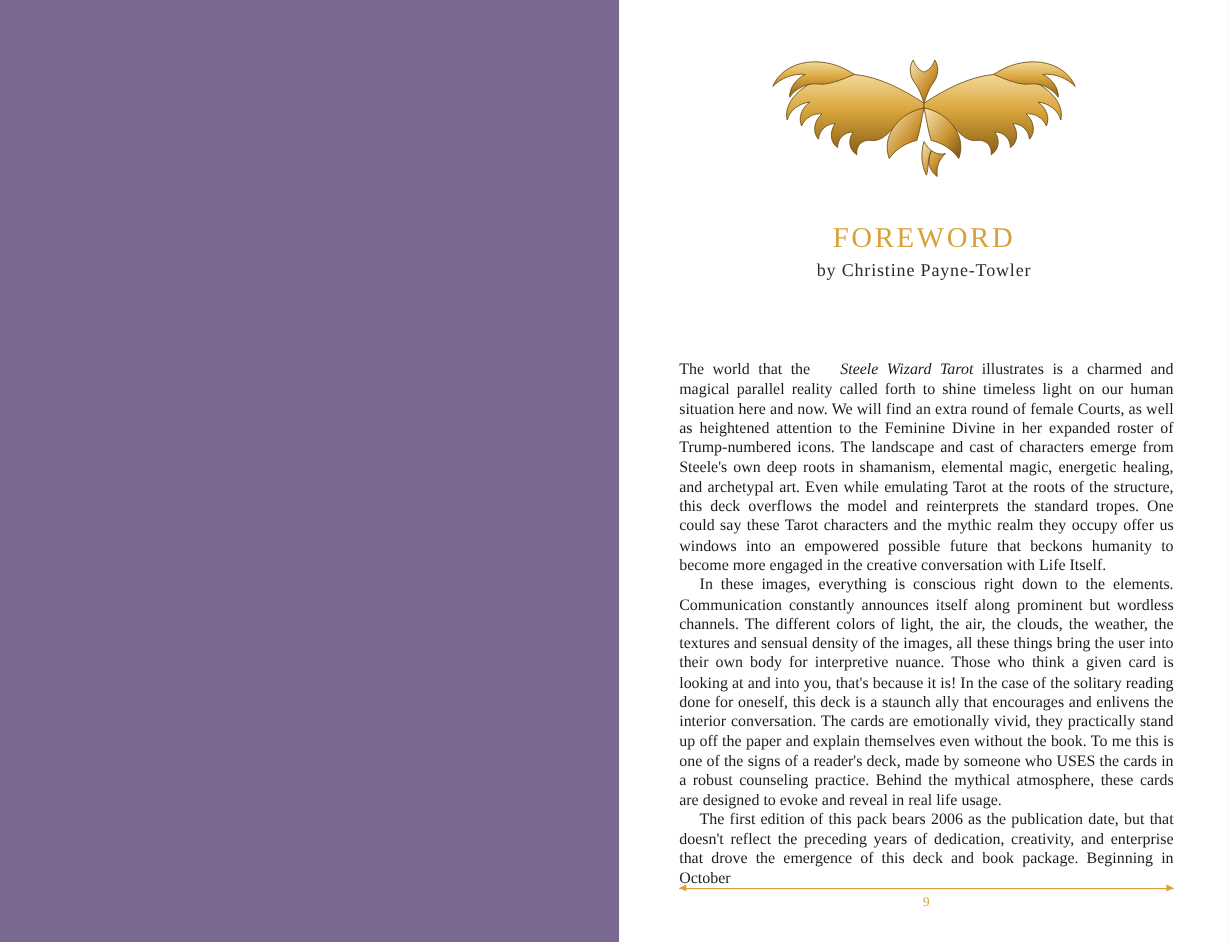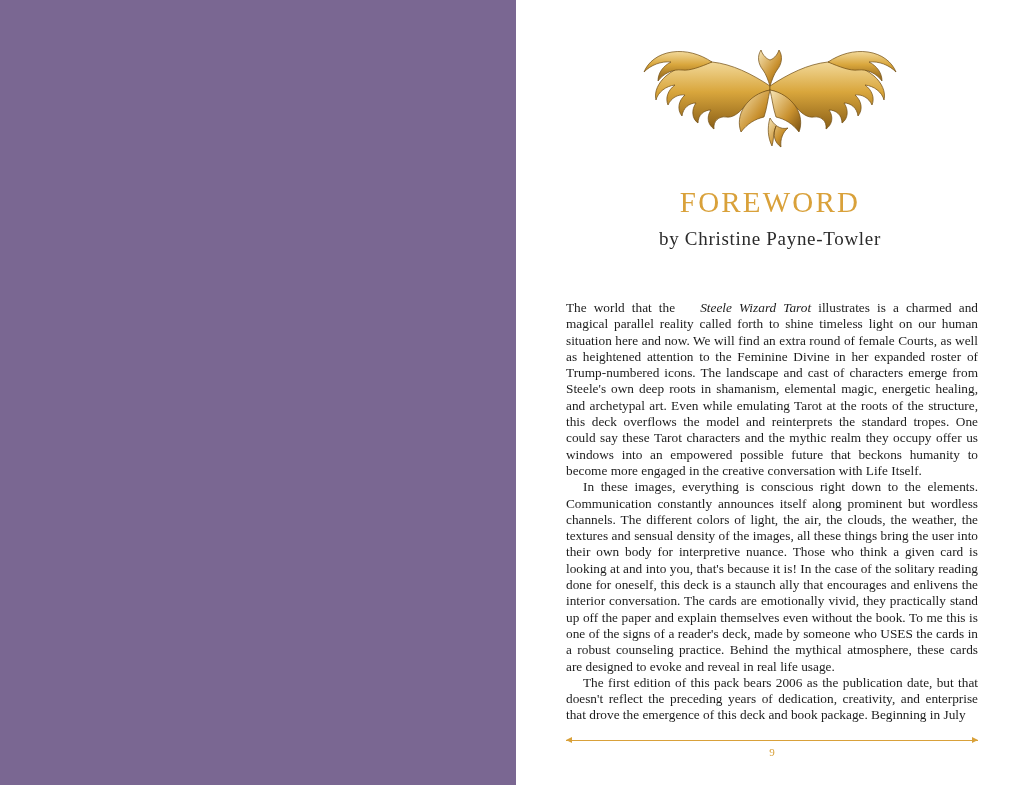--- a/index.html
+++ b/index.html
@@ -49,33 +49,33 @@
   }
 
   
   .chapter-title {
     position: absolute;
     top: 186px;
     left: 0;
     width: 508px;
     text-align: center;
     color: #d9a13a;
-    font-size: 29px;
+    font-size: 24px;
     letter-spacing: 2.2px;
     font-family: "Liberation Serif", serif;
     font-weight: normal;
   }
   .byline {
     position: absolute;
-    top: 228px;
+    top: 218px;
     left: 0;
     width: 508px;
     text-align: center;
     color: #2b2b2b;
-    font-size: 19px;
+    font-size: 15px;
     letter-spacing: 0.7px;
   }
 
   
   .body-col {
     position: absolute;
     top: 300px;
     left: 50px;
     width: 412px;
     color: #1c1c1c;
@@ -182,21 +182,21 @@
         </g>
       </svg>
     </div>
 
     <div class="chapter-title">FOREWORD</div>
     <div class="byline">by Christine Payne-Towler</div>
 
     <div class="body-col" id="body-col">
         <p><span>The world that the </span><em>Steele Wizard Tarot</em><span> illustrates is a charmed and magical parallel reality called forth to shine timeless light on our human situation here and now. We will find an extra round of female Courts, as well as heightened attention to the Feminine Divine in her expanded roster of Trump-numbered icons. The landscape and cast of characters emerge from Steele's own deep roots in shamanism, elemental magic, energetic healing, and archetypal art. Even while emulating Tarot at the roots of the structure, this deck overflows the model and reinterprets the standard tropes. One could say these Tarot characters and the mythic realm they occupy offer us windows into an empowered possible future that beckons humanity to become more engaged in the creative conversation with Life Itself.</span></p>
         <p class="indent"><span>In these images, everything is conscious right down to the elements. Communication constantly announces itself along prominent but wordless channels. The different colors of light, the air, the clouds, the weather, the textures and sensual density of the images, all these things bring the user into their own body for interpretive nuance. Those who think a given card is looking at and into you, that's because it is! In the case of the solitary reading done for oneself, this deck is a staunch ally that encourages and enlivens the interior conversation. The cards are emotionally vivid, they practically stand up off the paper and explain themselves even without the book. To me this is one of the signs of a reader's deck, made by someone who USES the cards in a robust counseling practice. Behind the mythical atmosphere, these cards are designed to evoke and reveal in real life usage.</span></p>
-        <p class="indent"><span>The first edition of this pack bears 2006 as the publication date, but that doesn't reflect the preceding years of dedication, creativity, and enterprise that drove the emergence of this deck and book package. Beginning in July</span></p>
+        <p class="indent"><span>The first edition of this pack bears 2006 as the publication date, but that doesn't reflect the preceding years of dedication, creativity, and enterprise that drove the emergence of this deck and book package. Beginning in October</span></p>
       </div>
 
     <div class="footer">
       <div class="footer-rule"></div>
       <div class="folio">9</div>
     </div>
 
   </div>
 </div>
 

